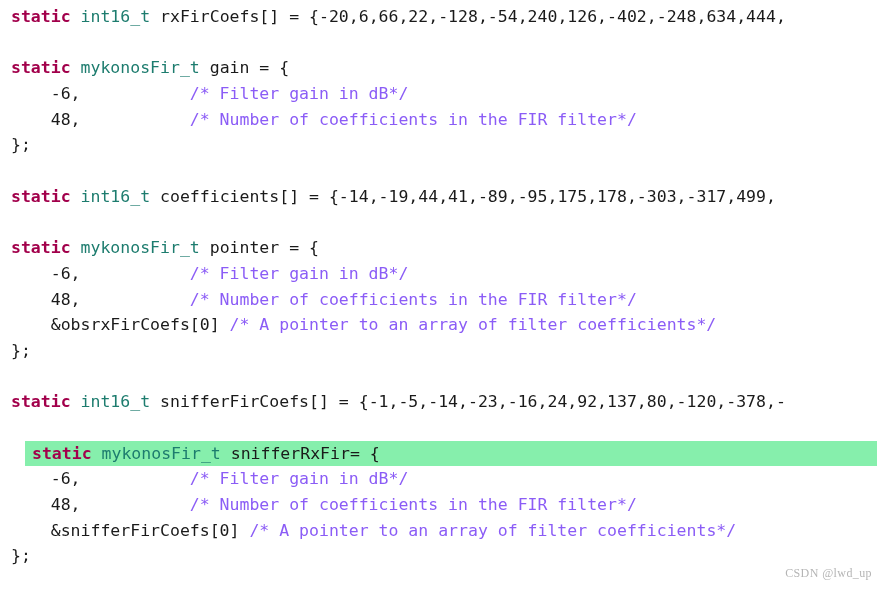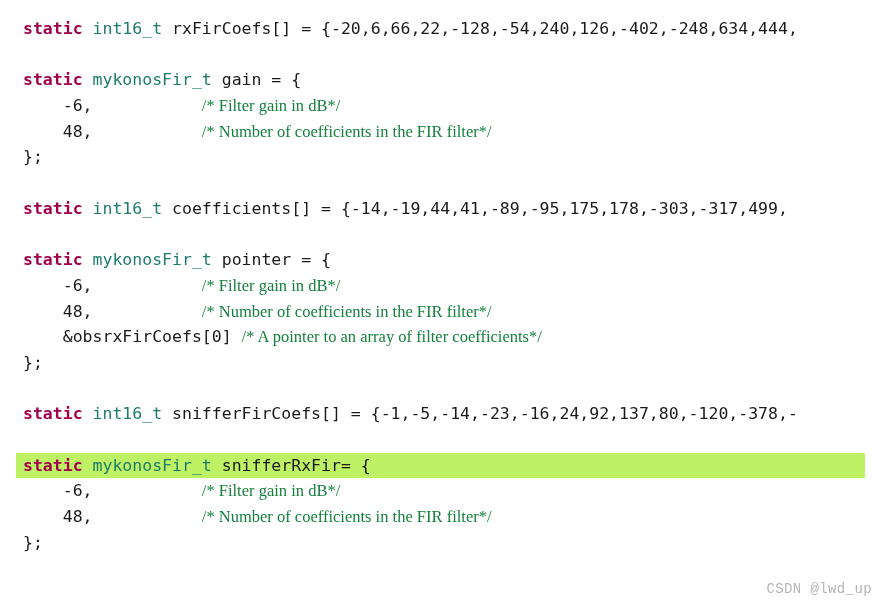--- a/index.html
+++ b/index.html
@@ -13,21 +13,21 @@
     height: 601px;
     overflow: hidden;
     font-family: "DejaVu Sans Mono", "Liberation Mono", monospace;
   }
 
   #code-block {
     position: relative;
     width: 881px;
     height: 601px;
     background: #ffffff;
-    padding: 16px;
+    padding: 4px;
     box-sizing: border-box;
   }
 
   .code-line {
     position: relative;
     height: 25.7px;
     line-height: 25.7px;
     white-space: pre;
     font-size: 16.5px;
     font-family: "DejaVu Sans Mono", "Liberation Mono", monospace;
@@ -36,45 +36,45 @@
     box-sizing: border-box;
     letter-spacing: 0px;
     overflow: hidden;
   }
 
   .code-line.blank {
     height: 25.7px;
   }
 
   .code-line.highlighted {
-    background: #bef264;
+    background: #86efac;
+    margin-left: 21px;
   }
 
   
   .tok-keyword {
     color: #a2004b;
     font-weight: bold;
   }
   .tok-type {
     color: #1d7c6e;
   }
   .tok-plain {
     color: #1a1a1a;
   }
   .tok-comment {
-    color: #15803d;
-    font-family: Liberation Serif, serif;
+    color: #8b5cf6;
   }
 
   #watermark {
     position: absolute;
     right: 9px;
-    bottom: 4px;
-    font-family: Liberation Mono, monospace;
-    font-size: 14px;
+    bottom: 20px;
+    font-family: Liberation Serif, serif;
+    font-size: 12px;
     color: #b5b5b5;
     letter-spacing: 0.4px;
     white-space: pre;
   }
 </style>
 </head>
 <body>
 
 <div id="code-block">
   <div id="code-lines">
@@ -91,16 +91,17 @@
       <div class="code-line" id="line-12"><span class="tok-plain">    -6,           </span><span class="tok-comment">/* Filter gain in dB*/</span></div>
       <div class="code-line" id="line-13"><span class="tok-plain">    48,           </span><span class="tok-comment">/* Number of coefficients in the FIR filter*/</span></div>
       <div class="code-line" id="line-14"><span class="tok-plain">    &amp;obsrxFirCoefs[0] </span><span class="tok-comment">/* A pointer to an array of filter coefficients*/</span></div>
       <div class="code-line" id="line-15"><span class="tok-plain">};</span></div>
       <div class="code-line blank" id="line-16">&nbsp;</div>
       <div class="code-line" id="line-17"><span class="tok-keyword">static</span><span class="tok-plain"> </span><span class="tok-type">int16_t</span><span class="tok-plain"> snifferFirCoefs[] = {-1,-5,-14,-23,-16,24,92,137,80,-120,-378,-</span></div>
       <div class="code-line blank" id="line-18">&nbsp;</div>
       <div class="code-line highlighted" id="line-19"><span class="tok-keyword">static</span><span class="tok-plain"> </span><span class="tok-type">mykonosFir_t</span><span class="tok-plain"> snifferRxFir= {</span></div>
       <div class="code-line" id="line-20"><span class="tok-plain">    -6,           </span><span class="tok-comment">/* Filter gain in dB*/</span></div>
       <div class="code-line" id="line-21"><span class="tok-plain">    48,           </span><span class="tok-comment">/* Number of coefficients in the FIR filter*/</span></div>
+      <div class="code-line" id="line-22"><span class="tok-plain">    &amp;snifferFirCoefs[0] </span><span class="tok-comment">/* A pointer to an array of filter coefficients*/</span></div>
       <div class="code-line" id="line-23"><span class="tok-plain">};</span></div>
     </div>
   <div id="watermark">CSDN @lwd_up</div>
 </div>
 
 </body></html>

